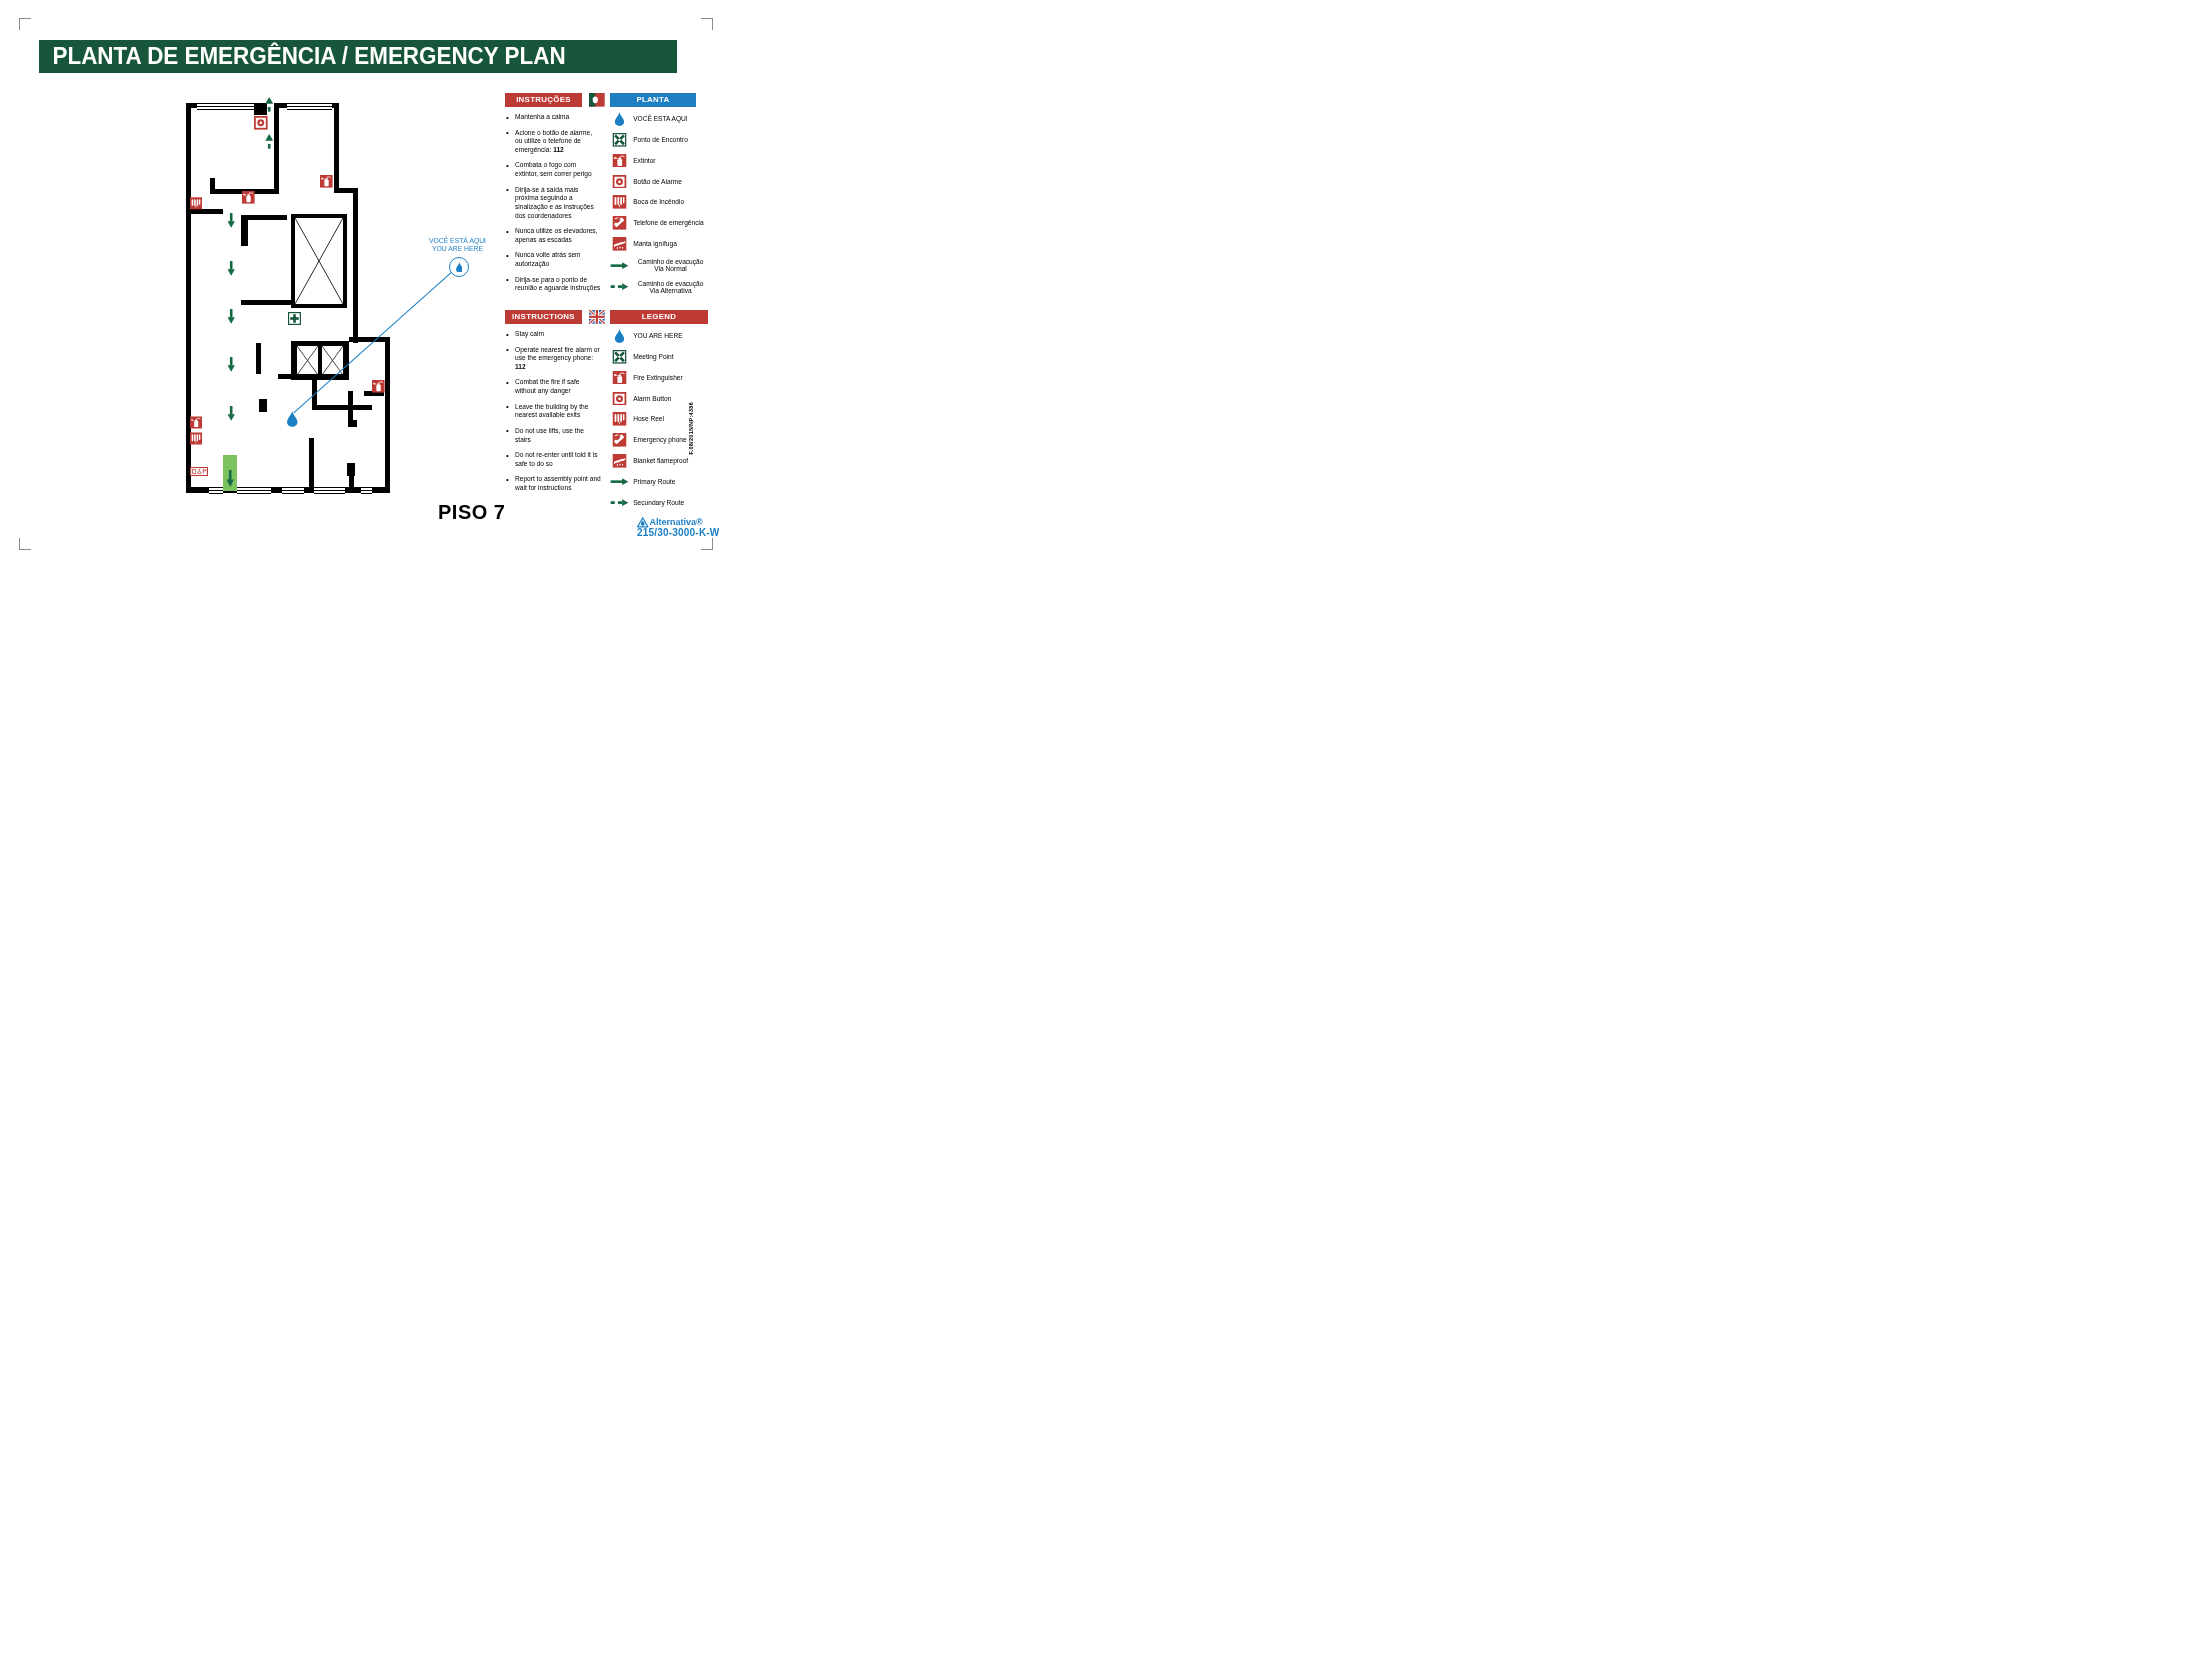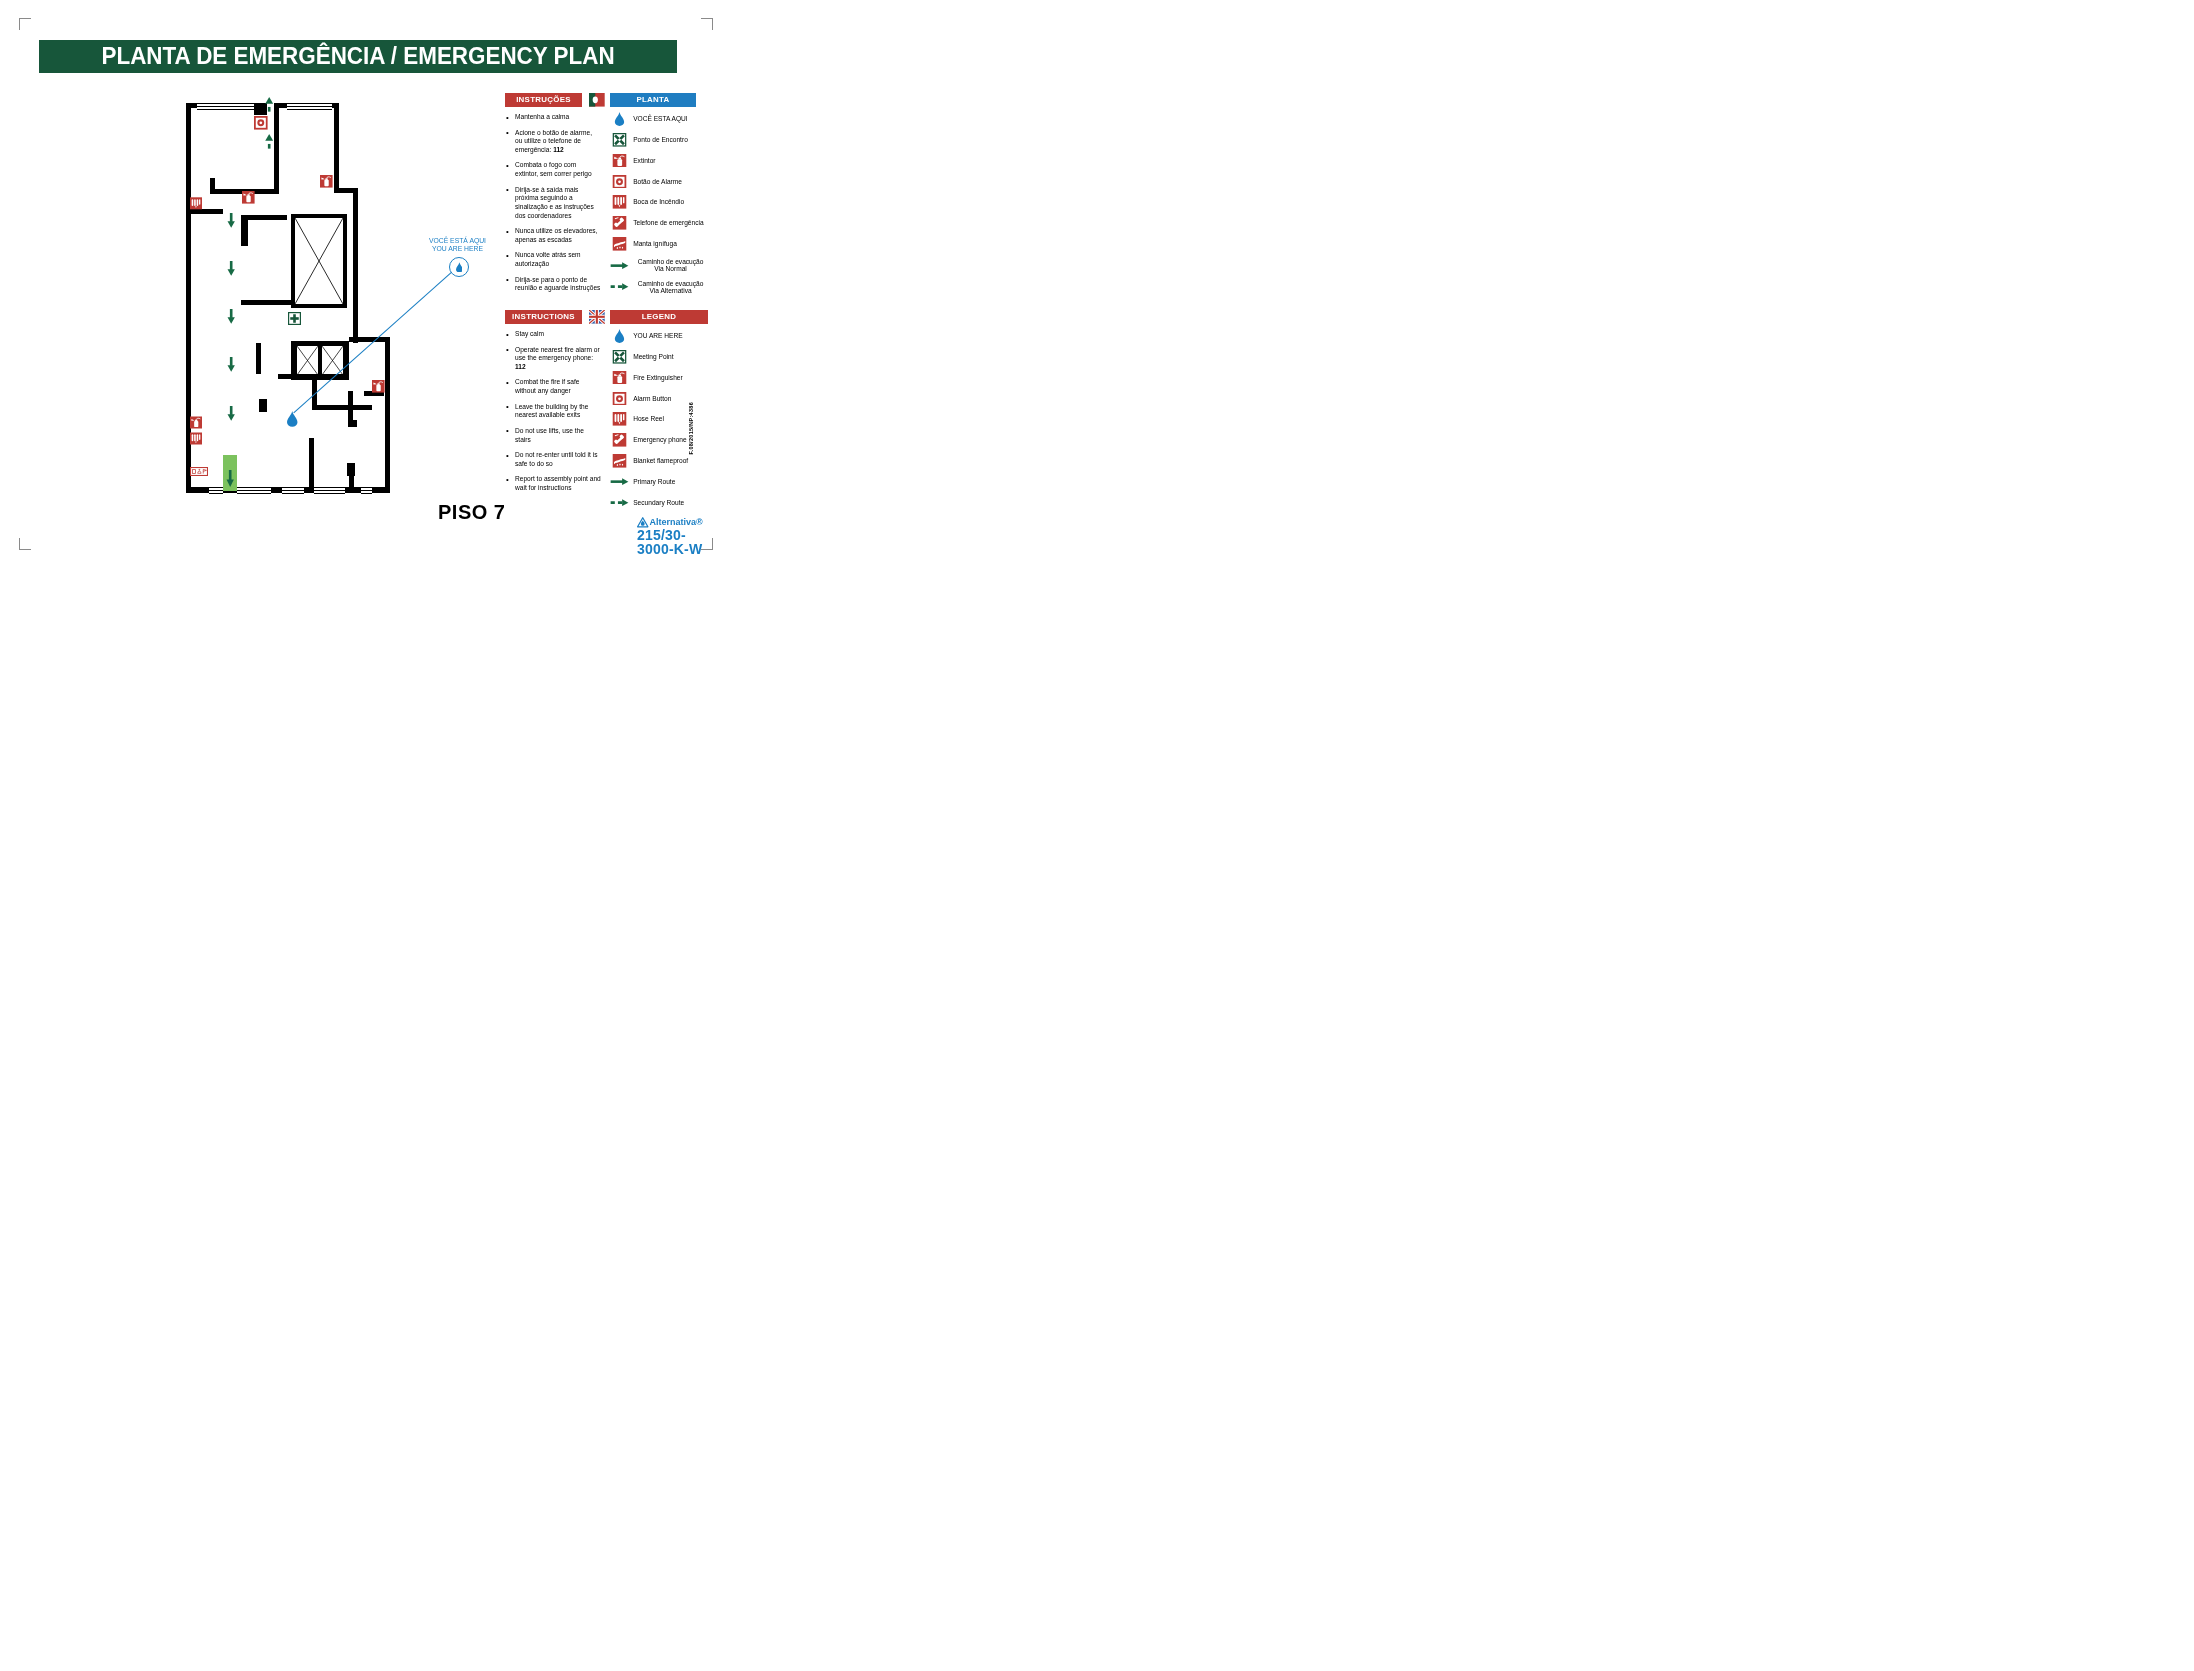--- a/index.html
+++ b/index.html
@@ -6,21 +6,21 @@
   .page{position:relative;width:732px;height:557px;background:#fff;overflow:hidden;
         font-family:"Liberation Sans",sans-serif;color:#000;}
   
   .crop{position:absolute;width:10.5px;height:10.5px;}
   .crop.tl{left:19.4px;top:18px;border-top:0.8px solid #8a8a8a;border-left:0.8px solid #8a8a8a;}
   .crop.tr{right:19.4px;top:18px;border-top:0.8px solid #8a8a8a;border-right:0.8px solid #8a8a8a;}
   .crop.bl{left:19.4px;bottom:7.3px;border-bottom:0.8px solid #8a8a8a;border-left:0.8px solid #8a8a8a;}
   .crop.br{right:19.4px;bottom:7.3px;border-bottom:0.8px solid #8a8a8a;border-right:0.8px solid #8a8a8a;}
   
   .banner{position:absolute;left:39px;top:40px;width:638px;height:32.5px;background:#17563A;
-          display:flex;align-items:center;justify-content:center;}
+          display:flex;align-items:center;justify-content:flex-start;}
   .banner span{color:#fff;font-weight:bold;font-size:23.6px;letter-spacing:0px;transform:scaleX(.95);white-space:nowrap;}
   
   .wall{position:absolute;background:#000;}
   .win{position:absolute;background:linear-gradient(to bottom,#fff 38%,#000 38%,#000 58%,#fff 58%);
        border-top:1px solid #000;border-bottom:1px solid #000;}
   .plan-icon{position:absolute;line-height:0;}
   .plan-icon svg{display:block;width:100%;height:100%;}
   .xroom{position:absolute;border:4.7px solid #000;background:#fff;}
   .xroom svg{display:block;width:100%;height:100%;}
   .exit-green{position:absolute;background:#7CC25E;}
@@ -45,21 +45,21 @@
   .legend{position:absolute;width:124px;}
   .l-row{display:flex;align-items:center;margin-bottom:6.8px;min-height:14px;}
   .l-ic{width:19px;display:flex;justify-content:center;align-items:center;line-height:0;flex:none;}
   .l-lab{font-size:6.6px;margin-left:4.2px;line-height:1.15;}
   .l-lab.center{text-align:center;width:79px;margin-left:2.1px;}
   
   .piso{position:absolute;left:438px;top:501px;font-size:20px;font-weight:bold;letter-spacing:0.5px;}
   .brand{position:absolute;left:637px;top:517px;width:84px;color:#1B7FC4;line-height:1.05;}
   .brand .row1{display:flex;align-items:center;gap:1px;}
   .brand .nm{font-size:9px;font-weight:bold;}
-  .brand .cd{font-size:14px;font-weight:bold;letter-spacing:0.2px;}
+  .brand .cd{font-size:10px;font-weight:bold;letter-spacing:0.2px;}
   .docref{position:absolute;left:688px;top:402px;font-size:5.5px;writing-mode:vertical-rl;
           transform:rotate(180deg);letter-spacing:0.3px;font-weight:bold;}
 </style>
 </head>
 <body>
 
 <div class="page">
 
   <div class="crop tl"></div>
   <div class="crop tr"></div>

